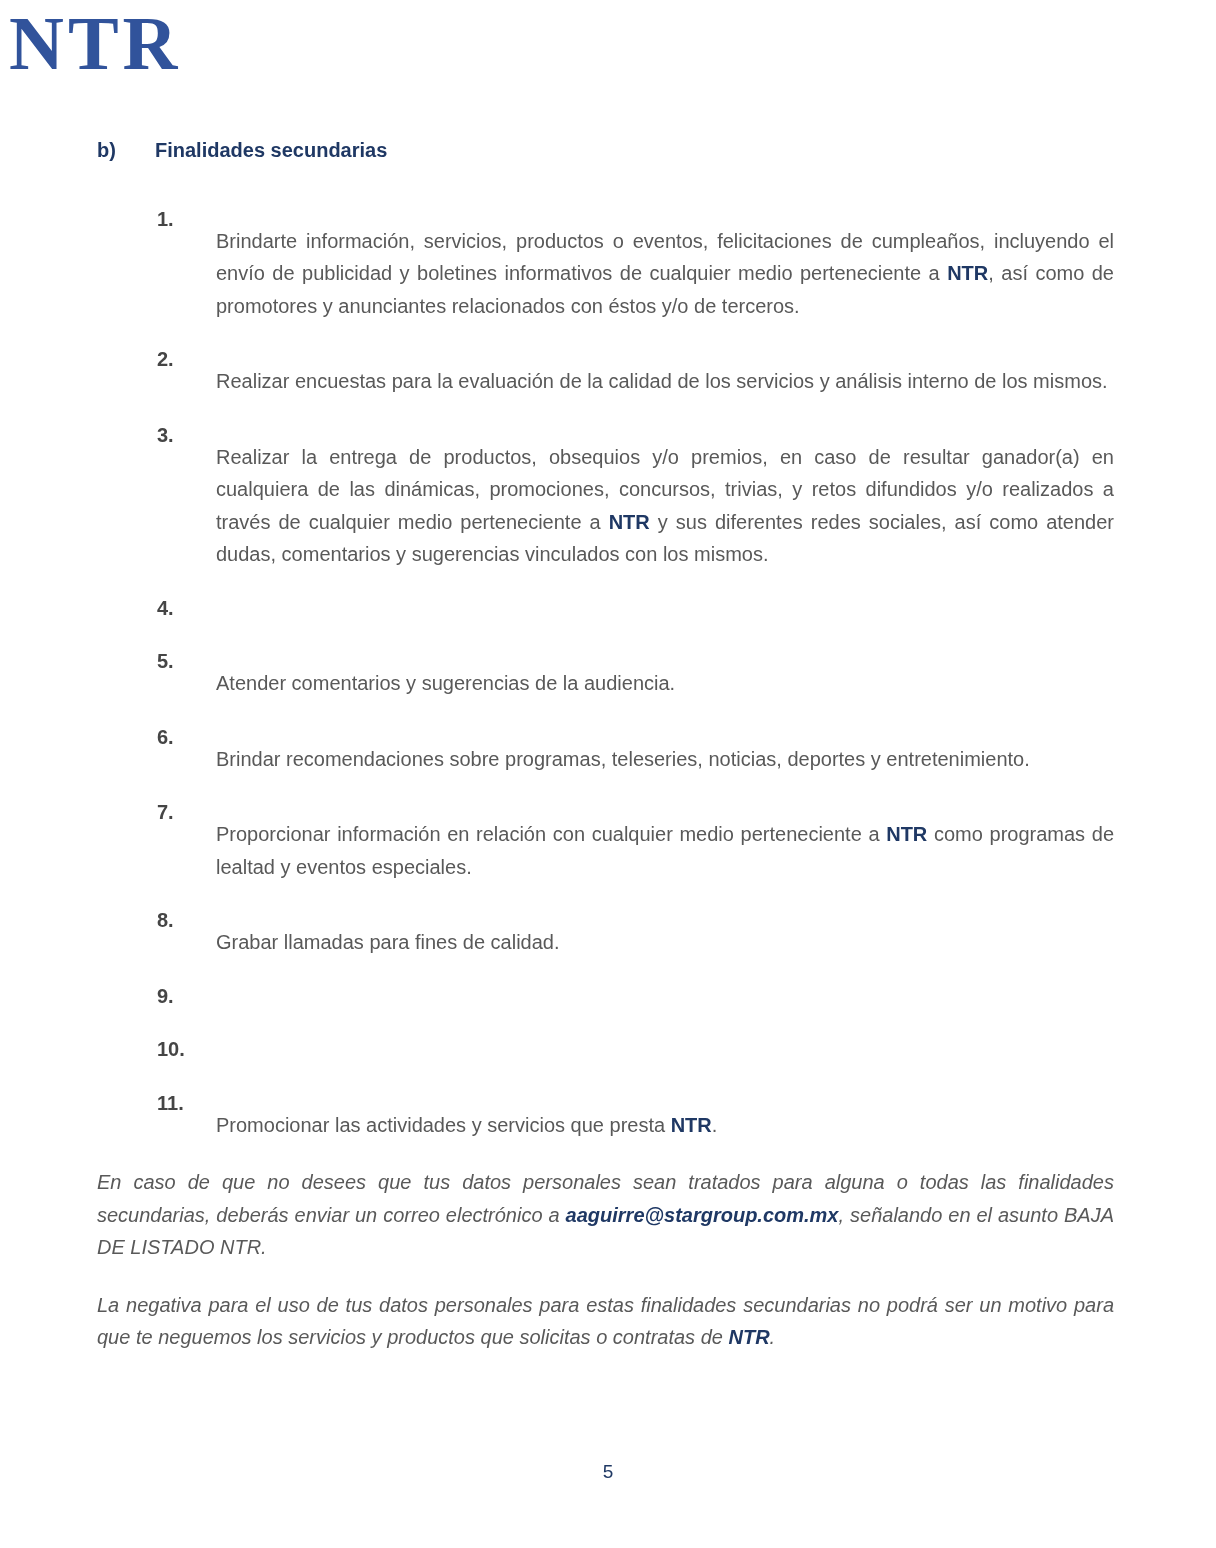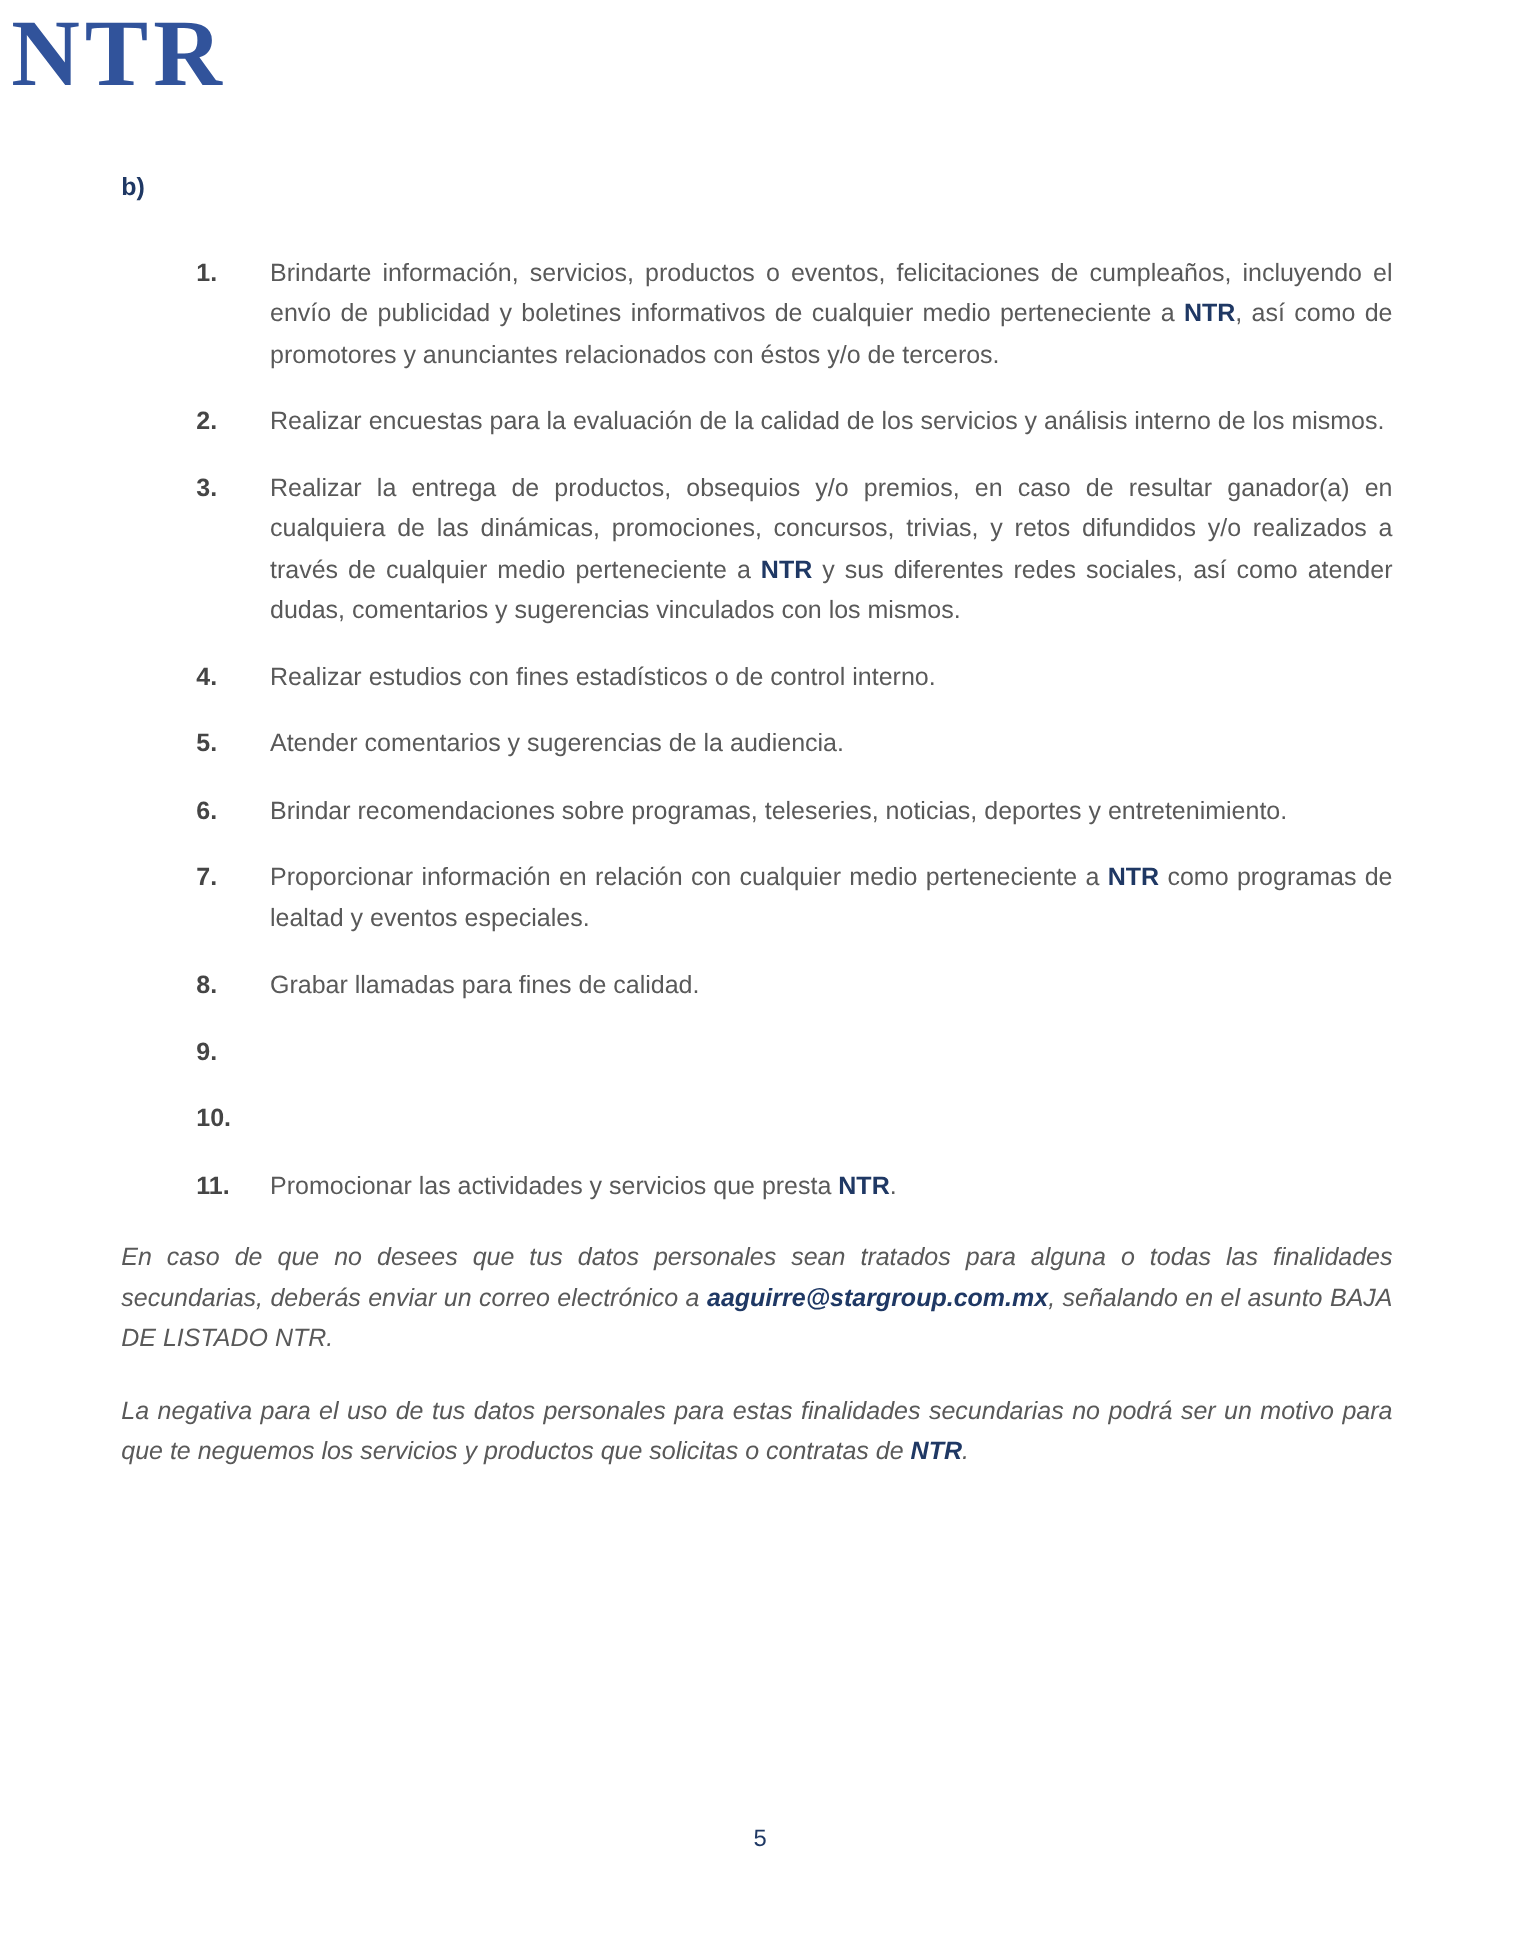--- a/index.html
+++ b/index.html
@@ -35,41 +35,42 @@
   .h-marker { width: 58px; flex: none; }
   .list { margin-top: 36px; }
   .item { display: flex; margin-bottom: 21px; }
   .num {
     flex: none;
     width: 59px;
     margin-left: 60px;
     font-weight: bold;
     color: var(--numcol, #454545);
   }
-  .txt { flex: 1; text-align: justify; }
+  .txt { flex: 1; text-align: justify; margin-top: 22px; }
   .para { text-align: justify; margin-top: 25px; font-style: italic; }
   .strong { font-weight: bold; color: var(--accent, #1F3864); }
   .page-number {
     position: absolute;
     left: 0; right: 0;
     bottom: 44px;
     text-align: center;
     color: var(--accent, #1F3864);
     font-size: 19px;
   }
 </style>
 </head>
 <body>
 
 <div class="page">
 
   <div class="logo">NTR</div>
 
   <div class="heading">
     <span class="h-marker">b)</span>
+    <span class="h-title">Finalidades secundarias</span>
   </div>
 
   <div class="list">
 
     <div class="item">
       <span class="num">1.</span>
       <div class="txt"><span>Brindarte información, servicios, productos o eventos, felicitaciones de cumpleaños, incluyendo el envío de publicidad y boletines informativos de cualquier medio perteneciente a </span><span class="strong">NTR</span><span>, así como de promotores y anunciantes relacionados con éstos y/o de terceros.</span></div>
     </div>
 
     <div class="item">
@@ -77,21 +78,20 @@
       <div class="txt"><span>Realizar encuestas para la evaluación de la calidad de los servicios y análisis interno de los mismos.</span></div>
     </div>
 
     <div class="item">
       <span class="num">3.</span>
       <div class="txt"><span>Realizar la entrega de productos, obsequios y/o premios, en caso de resultar ganador(a) en cualquiera de las dinámicas, promociones, concursos, trivias, y retos difundidos y/o realizados a través de cualquier medio perteneciente a </span><span class="strong">NTR</span><span> y sus diferentes redes sociales, así como atender dudas, comentarios y sugerencias vinculados con los mismos.</span></div>
     </div>
 
     <div class="item">
       <span class="num">4.</span>
-      <div class="txt"><span>Realizar estudios con fines estadísticos o de control interno.</span></div>
     </div>
 
     <div class="item">
       <span class="num">5.</span>
       <div class="txt"><span>Atender comentarios y sugerencias de la audiencia.</span></div>
     </div>
 
     <div class="item">
       <span class="num">6.</span>
       <div class="txt"><span>Brindar recomendaciones sobre programas, teleseries, noticias, deportes y entretenimiento.</span></div>

